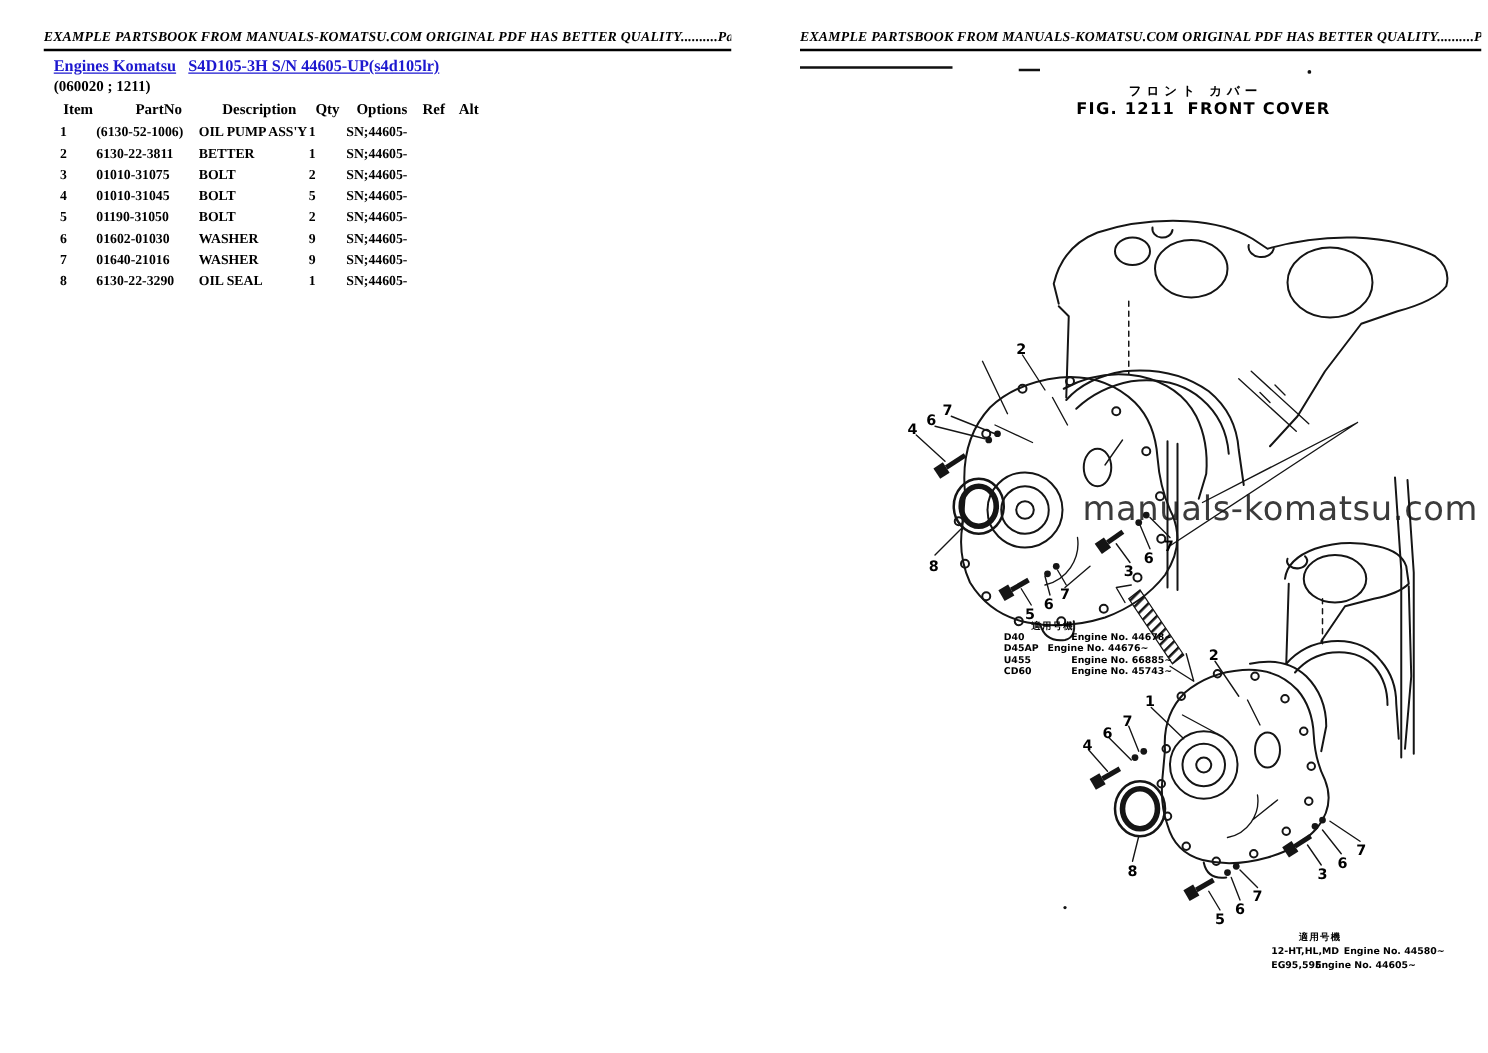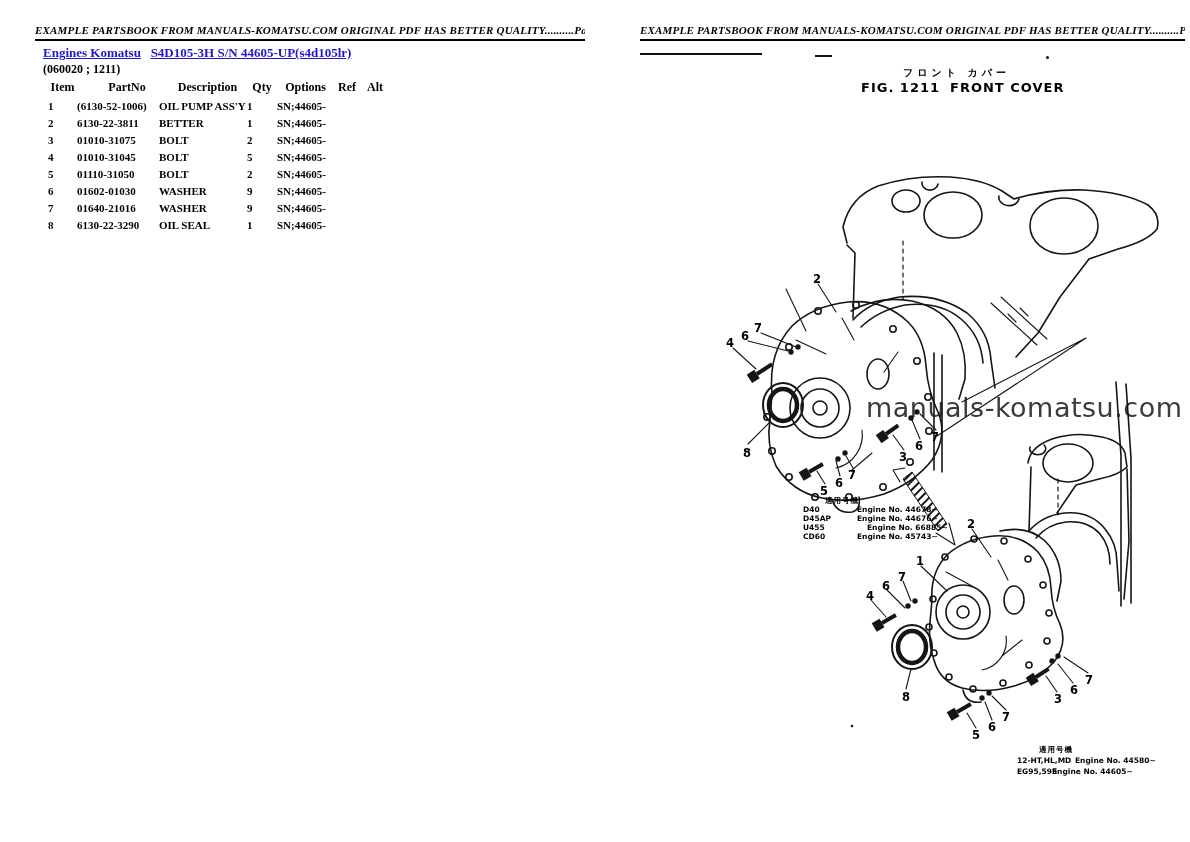--- a/index.html
+++ b/index.html
@@ -118,21 +118,21 @@
           <td>4</td>
           <td>01010-31045</td>
           <td>BOLT</td>
           <td>5</td>
           <td>SN;44605-</td>
           <td></td>
           <td></td>
         </tr>
         <tr>
           <td>5</td>
-          <td>01110-31050</td>
+          <td>01190-31050</td>
           <td>BOLT</td>
           <td>2</td>
           <td>SN;44605-</td>
           <td></td>
           <td></td>
         </tr>
         <tr>
           <td>6</td>
           <td>01602-01030</td>
           <td>WASHER</td>
@@ -349,25 +349,25 @@
       </g>
   </svg>
 
   <div class="app-table" style="left:742px;top:496px">
     <div class="app-title" style="margin-left:58px">適用号機</div>
     <div class="app-row">
       <span class="app-model" style="width:54px">D40</span>
       <span>Engine No. 44678~</span>
     </div>
     <div class="app-row">
-      <span class="app-model" style="width:54px">D45AP</span>
+      <span class="app-model" style="width:35px">D45AP</span>
       <span>Engine No. 44676~</span>
     </div>
     <div class="app-row">
-      <span class="app-model" style="width:64px">U455</span>
+      <span class="app-model" style="width:54px">U455</span>
       <span>Engine No. 66885~</span>
     </div>
     <div class="app-row">
       <span class="app-model" style="width:54px">CD60</span>
       <span>Engine No. 45743~</span>
     </div>
   </div>
 
   <div class="app-table" style="left:956px;top:744px;line-height:11px">
     <div class="app-title" style="margin-left:58px">適用号機</div>

